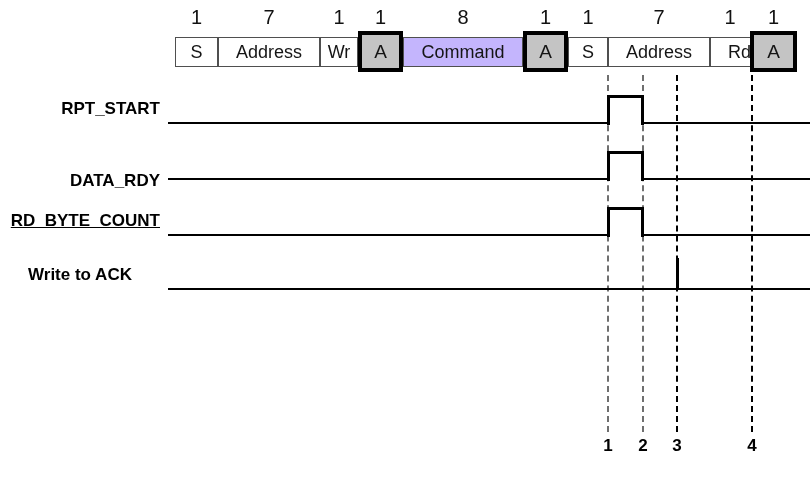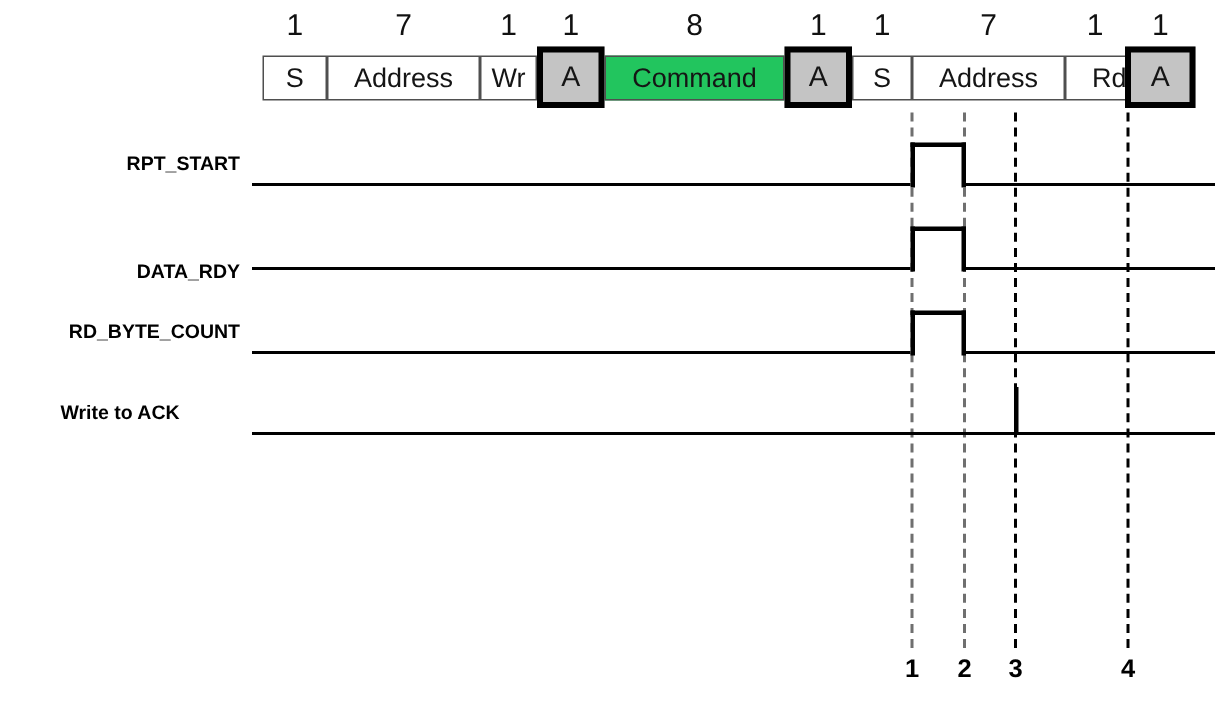--- a/index.html
+++ b/index.html
@@ -22,21 +22,21 @@
     font-size:18px;color:#151515;z-index:3;
   }
   .cell.ack{
     top:31px;height:41px;
     border:4px solid #000000;
     background:#c4c4c4;
     font-size:19px;z-index:4;
   }
   .slabel{
     position:absolute;left:0;width:160px;height:16px;line-height:16px;
-    text-align:right;font-weight:bold;font-size:13px;color:#000;z-index:3;
+    text-align:right;font-weight:bold;font-size:17px;color:#000;z-index:3;
   }
   .baseline{
     position:absolute;height:2px;background:#000;z-index:2;
   }
   .pulse{
     position:absolute;box-sizing:border-box;
     border-left:3px solid #000;border-right:3px solid #000;border-top:3px solid #000;
     background:transparent;z-index:2;
   }
   .spike{
@@ -65,37 +65,37 @@
       <div class="bit" style="left: 566px;">1</div>
       <div class="bit" style="left: 637px;">7</div>
       <div class="bit" style="left: 708px;">1</div>
       <div class="bit" style="left: 751.5px;">1</div>
     </div>
   <div id="packet-row">
       <div class="cell" style="left: 175px; width: 43px; background: rgb(255, 255, 255);">S</div>
       <div class="cell" style="left: 218px; width: 102px; background: rgb(255, 255, 255);">Address</div>
       <div class="cell" style="left: 320px; width: 38px; background: rgb(255, 255, 255);">Wr</div>
       <div class="cell ack" style="left: 358px; width: 45px; background: rgb(196, 196, 196);">A</div>
-      <div class="cell" style="left: 403px; width: 120px; background: #22c55e;">Command</div>
+      <div class="cell" style="left: 403px; width: 120px; background: #c4b5fd;">Command</div>
       <div class="cell ack" style="left: 523px; width: 45px; background: rgb(196, 196, 196);">A</div>
       <div class="cell" style="left: 568px; width: 40px; background: rgb(255, 255, 255);">S</div>
       <div class="cell" style="left: 608px; width: 102px; background: rgb(255, 255, 255);">Address</div>
       <div class="cell" style="left: 710px; width: 59px; background: rgb(255, 255, 255);">Rd</div>
       <div class="cell ack" style="left: 750px; width: 47px; background: rgb(196, 196, 196);">A</div>
     </div>
   <div id="signals">
       <div class="slabel" style="top: 101px;">RPT_START</div>
       <div class="baseline" style="left: 168px; width: 439px; top: 122px;"></div>
       <div class="pulse" style="left: 607px; width: 37px; top: 95px; height: 30px;"></div>
       <div class="baseline" style="left: 644px; width: 166px; top: 122px;"></div>
       <div class="slabel" style="top: 173px;">DATA_RDY</div>
       <div class="baseline" style="left: 168px; width: 439px; top: 178px;"></div>
       <div class="pulse" style="left: 607px; width: 37px; top: 151px; height: 30px;"></div>
       <div class="baseline" style="left: 644px; width: 166px; top: 178px;"></div>
-      <div class="slabel" style="top: 213px;">RD_BYTE_COUNT</div>
+      <div class="slabel" style="top: 213px; text-decoration: underline;">RD_BYTE_COUNT</div>
       <div class="baseline" style="left: 168px; width: 439px; top: 234px;"></div>
       <div class="pulse" style="left: 607px; width: 37px; top: 207px; height: 30px;"></div>
       <div class="baseline" style="left: 644px; width: 166px; top: 234px;"></div>
       <div class="slabel" style="top: 267px; text-align: center;">Write to ACK</div>
       <div class="baseline" style="left: 168px; width: 642px; top: 288px;"></div>
       <div class="spike" style="left: 676px; top: 258px; height: 31px;"></div>
     </div>
   <div id="markers">
       <div class="marker-line" style="left: 607px; border-left-color: rgb(111, 111, 111);"></div>
       <div class="marker-num" style="left: 596px;">1</div>

